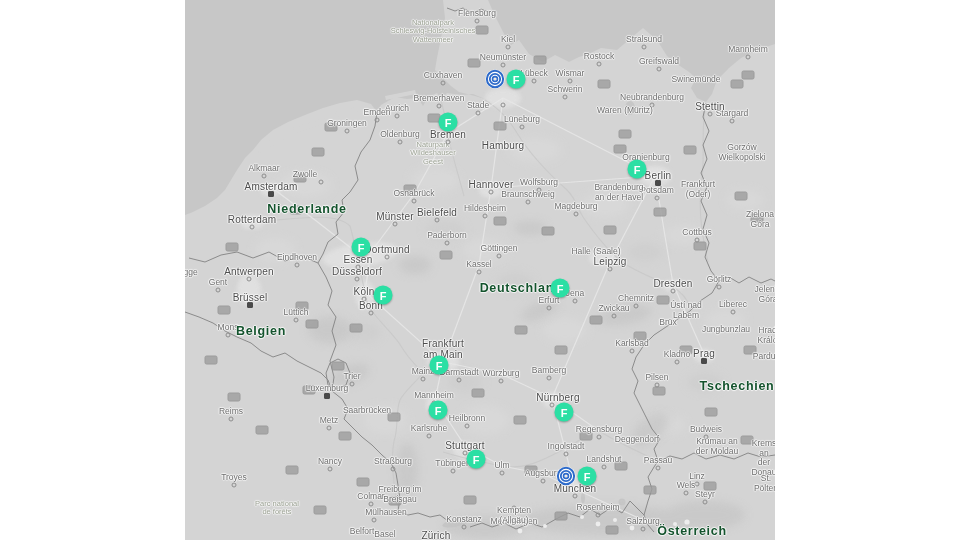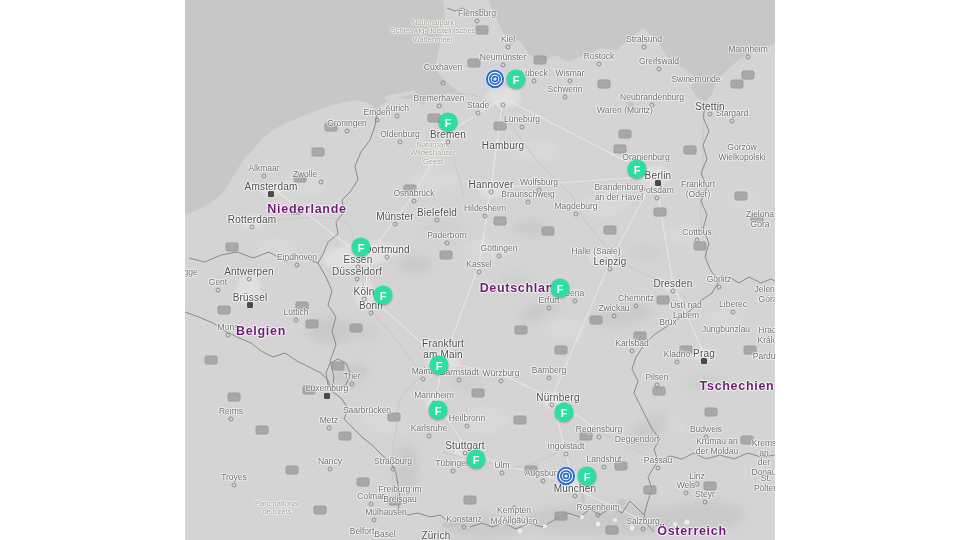--- a/index.html
+++ b/index.html
@@ -5,21 +5,21 @@
   html,body{margin:0;padding:0;width:960px;height:540px;background:#ffffff;overflow:hidden;
     font-family:"Liberation Sans",sans-serif;}
   #map{position:absolute;top:0;overflow:hidden;background:#d4d4d4;}
   #terrain{position:absolute;left:0;top:0;}
   .lbl{position:absolute;transform:translate(-50%,-50%);white-space:pre-line;text-align:center;
     line-height:1.12;z-index:3;
     text-shadow:-1px 0 1px rgba(255,255,255,.85),1px 0 1px rgba(255,255,255,.85),
                 0 -1px 1px rgba(255,255,255,.85),0 1px 1px rgba(255,255,255,.85);}
   .city{font-size:8.5px;color:#6e6e6e;}
   .major{font-size:10px;color:#4d4d4d;letter-spacing:.2px;z-index:4;}
-  .country{font-size:12.5px;font-weight:bold;color:#701a75;letter-spacing:.7px;z-index:4;}
+  .country{font-size:12.5px;font-weight:bold;color:#14532d;letter-spacing:.7px;z-index:4;}
   .area{font-size:7.5px;color:#9ca294;z-index:2;}
   .dot{position:absolute;width:3px;height:3px;border:1px solid #8d8d8d;border-radius:50%;
     background:transparent;transform:translate(-50%,-50%);z-index:3;}
   .dot.filled{width:4px;height:4px;background:#4a4a4a;border-color:#4a4a4a;border-radius:1px;}
   .badge{position:absolute;width:11px;height:7px;background:#9d9d9d;border:1px solid #8d8d8d;
     border-radius:2px;transform:translate(-50%,-50%);opacity:.8;z-index:2;}
   .fmarker{position:absolute;width:19px;height:19px;border-radius:50%;color:#fff;
     font-size:11px;font-weight:bold;display:flex;align-items:center;justify-content:center;
     transform:translate(-50%,-50%);box-shadow:0 1px 2px rgba(0,0,0,.3);z-index:6;cursor:pointer;}
   .spinner{position:absolute;width:21px;height:21px;transform:translate(-50%,-50%);z-index:7;cursor:pointer;}
@@ -258,21 +258,21 @@
       <div class="dot" style="left: 467px; top: 105px; position: absolute;"></div>
       <div class="lbl city" style="left: 440px; top: 111px; position: absolute;">Waren (Müritz)</div>
       <div class="lbl city" style="left: 380px; top: 90px; position: absolute;">Schwerin</div>
       <div class="dot" style="left: 380px; top: 97px; position: absolute;"></div>
       <div class="lbl city" style="left: 349px; top: 74px; position: absolute;">Lübeck</div>
       <div class="dot" style="left: 349px; top: 81px; position: absolute;"></div>
       <div class="lbl city" style="left: 337px; top: 120px; position: absolute;">Lüneburg</div>
       <div class="dot" style="left: 337px; top: 127px; position: absolute;"></div>
       <div class="lbl city" style="left: 293px; top: 106px; position: absolute;">Stade</div>
       <div class="dot" style="left: 293px; top: 113px; position: absolute;"></div>
-      <div class="lbl city" style="left: 258px; top: 68px; position: absolute; text-align: right;">Cuxhaven</div>
+      <div class="lbl city" style="left: 258px; top: 76px; position: absolute; text-align: right;">Cuxhaven</div>
       <div class="dot" style="left: 258px; top: 83px; position: absolute;"></div>
       <div class="lbl city" style="left: 254px; top: 99px; position: absolute;">Bremerhaven</div>
       <div class="dot" style="left: 254px; top: 106px; position: absolute;"></div>
       <div class="lbl city" style="left: 212px; top: 109px; position: absolute;">Aurich</div>
       <div class="dot" style="left: 212px; top: 116px; position: absolute;"></div>
       <div class="lbl city" style="left: 192px; top: 113px; position: absolute;">Emden</div>
       <div class="dot" style="left: 192px; top: 120px; position: absolute;"></div>
       <div class="lbl city" style="left: 162px; top: 124px; position: absolute;">Groningen</div>
       <div class="dot" style="left: 162px; top: 131px; position: absolute;"></div>
       <div class="lbl city" style="left: 215px; top: 135px; position: absolute;">Oldenburg</div>

